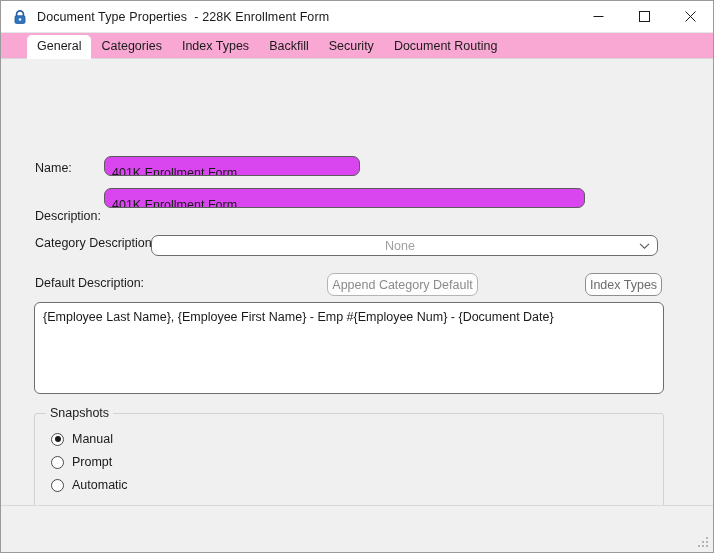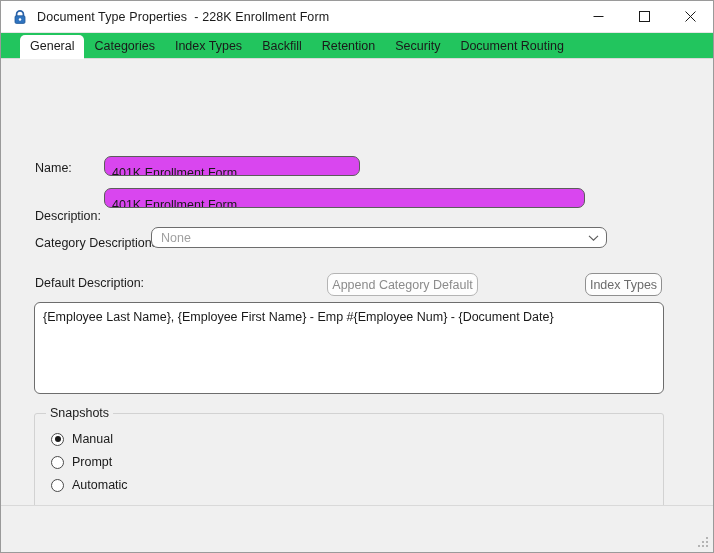--- a/index.html
+++ b/index.html
@@ -66,24 +66,24 @@
     background: transparent;
     border: none;
     cursor: default;
   }
   .win-btn svg { display: block; }
 
   
   .tabstrip {
     height: 26px;
     min-height: 26px;
-    background: #22c55e;
+    background: #f9a8d4;
     display: flex;
     align-items: flex-end;
-    padding-left: 19px;
+    padding-left: 26px;
     position: relative;
     box-sizing: border-box;
   }
   .tabstrip::after {
     content: "";
     position: absolute;
     left: 0; right: 0; bottom: 0;
     height: 1px;
     background: #d8d8d8;
   }
@@ -336,35 +336,34 @@
           </svg>
       </button>
     </div>
   </div>
 
   <div class="tabstrip">
     <button class="tab active">General</button>
     <button class="tab">Categories</button>
     <button class="tab">Index Types</button>
     <button class="tab">Backfill</button>
-    <button class="tab">Retention</button>
     <button class="tab">Security</button>
     <button class="tab">Document Routing</button>
   </div>
 
   <div class="pane">
 
     <span class="row-label" style="left:34px; top:102px;">Name:</span>
     <input class="tinput" style="left: 103px; top: 97px; width: 256px;" value="401K Enrollment Form">
 
     <span class="row-label" style="left:34px; top:134px;margin-top:16px;">Description:</span>
     <input class="tinput" style="left: 103px; top: 129px; width: 481px;" value="401K Enrollment Form">
 
     <span class="row-label" style="left:34px; top:177px;">Category Descriptions:</span>
-    <div class="combo" style="left:150px; top:168px; width:456px;">
+    <div class="combo" style="left:150px; top:176px; width:507px;text-align:center;">
       <span class="combo-value">None</span>
       <span class="combo-arrow">
         <svg width="11" height="8" viewBox="0 0 11 8">
             <path d="M1 1.8 L5.5 6.2 L10 1.8" fill="none" stroke="#5a5a5a" stroke-width="1.1"></path>
           </svg>
       </span>
     </div>
 
     <span class="row-label" style="left:34px; top:217px;">Default Description:</span>
     <button class="btn disabled" style="left:326px; top:214px; width:151px; height:23px;">Append Category Default</button>

